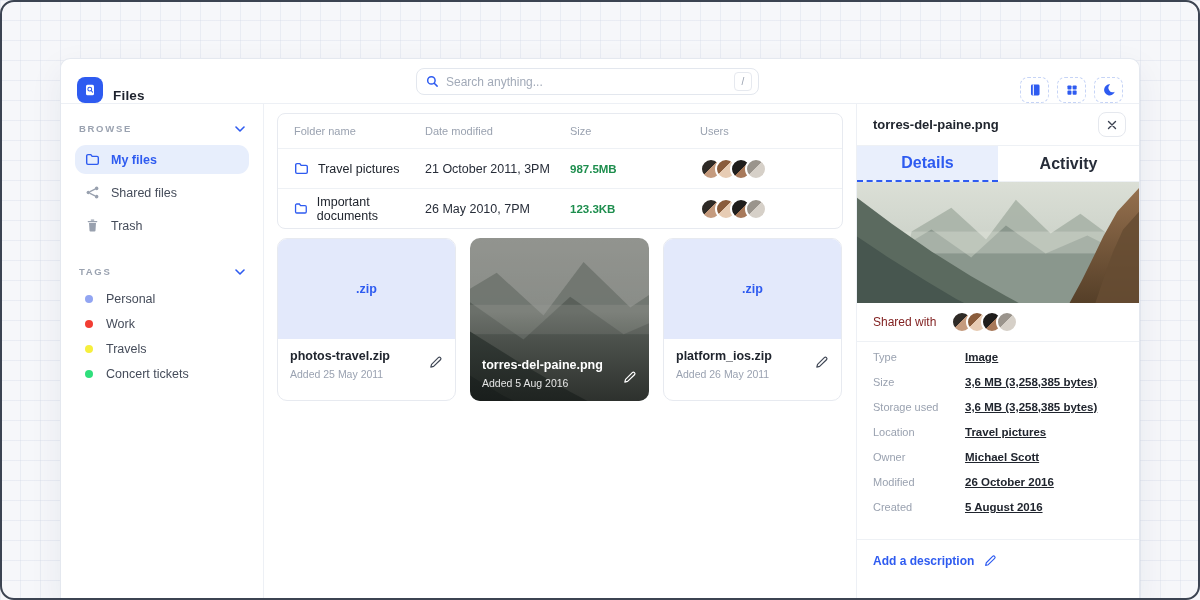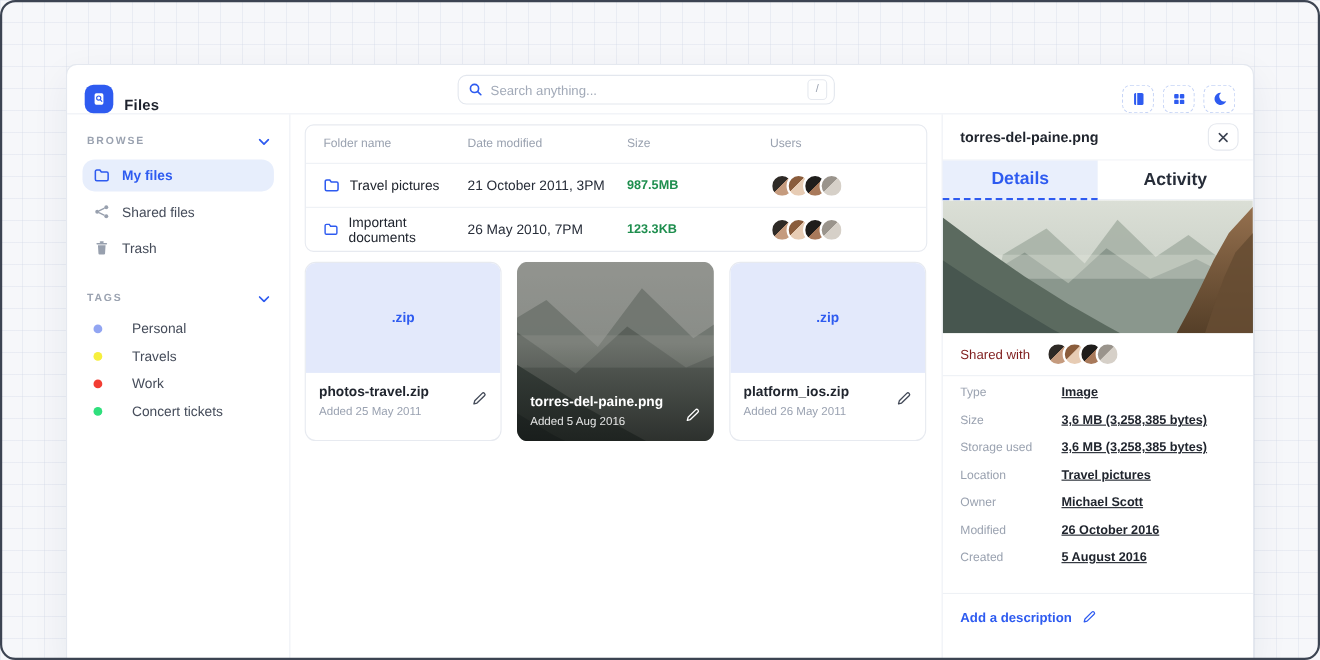--- a/index.html
+++ b/index.html
@@ -37,21 +37,21 @@
   .app-body{flex:1;display:flex;min-height:0;}
 
   
   .sidebar{width:203px;min-width:203px;border-right:1px solid #edf0f5;padding:19px 14px;}
   .section-head{display:flex;align-items:center;justify-content:space-between;color:#9aa2b0;font-size:9.5px;font-weight:700;letter-spacing:1.7px;padding:0 4px;}
   .nav{margin-top:11px;display:flex;flex-direction:column;gap:4px;}
   .nav-item{display:flex;align-items:center;gap:11px;height:29px;padding:0 10px;border-radius:8px;font-size:12.5px;color:#454c5a;font-weight:500;cursor:pointer;}
   .nav-item.active{background:#e7eefc;color:#2e5bf0;font-weight:700;border-radius:11px;}
   .tags-section{margin-top:26px;}
   .tag-list{margin-top:9px;display:flex;flex-direction:column;}
-  .tag-item{display:flex;align-items:center;gap:27px;height:25px;padding:0 10px;font-size:12.5px;color:#454c5a;cursor:pointer;}
+  .tag-item{display:flex;align-items:center;gap:13px;height:25px;padding:0 10px;font-size:12.5px;color:#454c5a;cursor:pointer;}
   .dot{width:8px;height:8px;border-radius:50%;flex:0 0 8px;}
 
   
   .main{flex:1;padding:9px 13px;min-width:0;}
   .table{border:1px solid #e7eaf0;border-radius:8px;overflow:hidden;background:#fff;}
   .t-head,.t-row{display:grid;grid-template-columns:131px 145px 130px 1fr;align-items:center;padding:0 16px;}
   .t-head{height:34px;color:#9aa2b0;font-size:11px;}
   .t-row{height:40px;border-top:1px solid #eef1f5;font-size:12.5px;color:#272d39;cursor:pointer;}
   .cell-name{display:flex;align-items:center;gap:9px;font-weight:500;color:#20252e;}
   .cell-size{color:#1e8e4e;font-weight:700;font-size:11.5px;}
@@ -192,26 +192,26 @@
           <svg width="10" height="6" viewBox="0 0 10 6">
             <path d="M1 1l4 4 4-4" stroke="#2e5bf0" stroke-width="1.6" fill="none" stroke-linecap="round" stroke-linejoin="round"></path>
           </svg>
         </div>
         <div class="tag-list">
           <div class="tag-item">
             <span class="dot" style="background: rgb(146, 165, 242);"></span>
             <span>Personal</span>
           </div>
           <div class="tag-item">
+            <span class="dot" style="background: rgb(242, 61, 51);"></span>
+            <span>Work</span>
+          </div>
+          <div class="tag-item">
             <span class="dot" style="background: rgb(246, 239, 61);"></span>
             <span>Travels</span>
-          </div>
-          <div class="tag-item">
-            <span class="dot" style="background: rgb(242, 61, 51);"></span>
-            <span>Work</span>
           </div>
           <div class="tag-item">
             <span class="dot" style="background: rgb(47, 223, 124);"></span>
             <span>Concert tickets</span>
           </div>
         </div>
       </div>
     </div>
 
     <div class="main">

